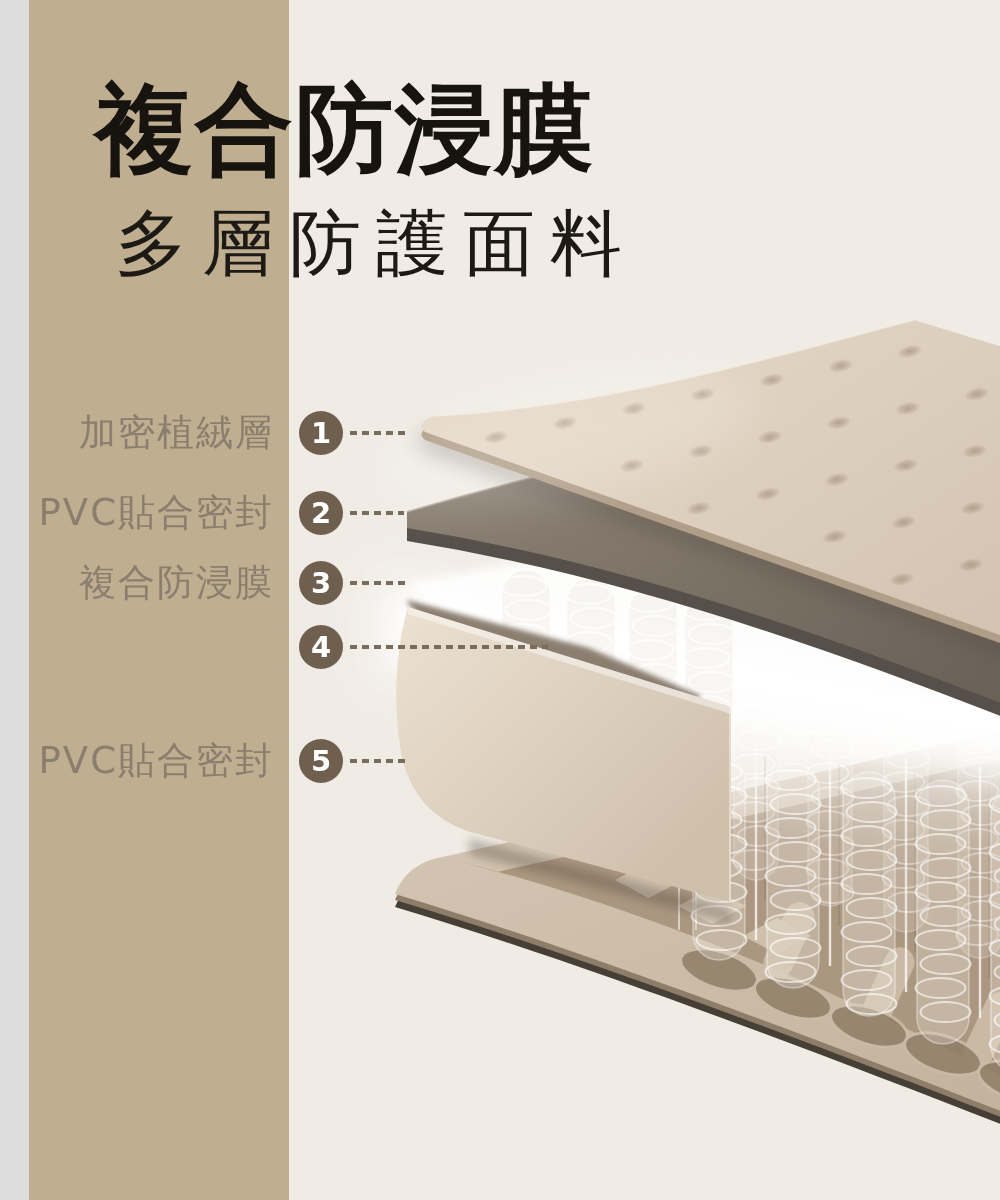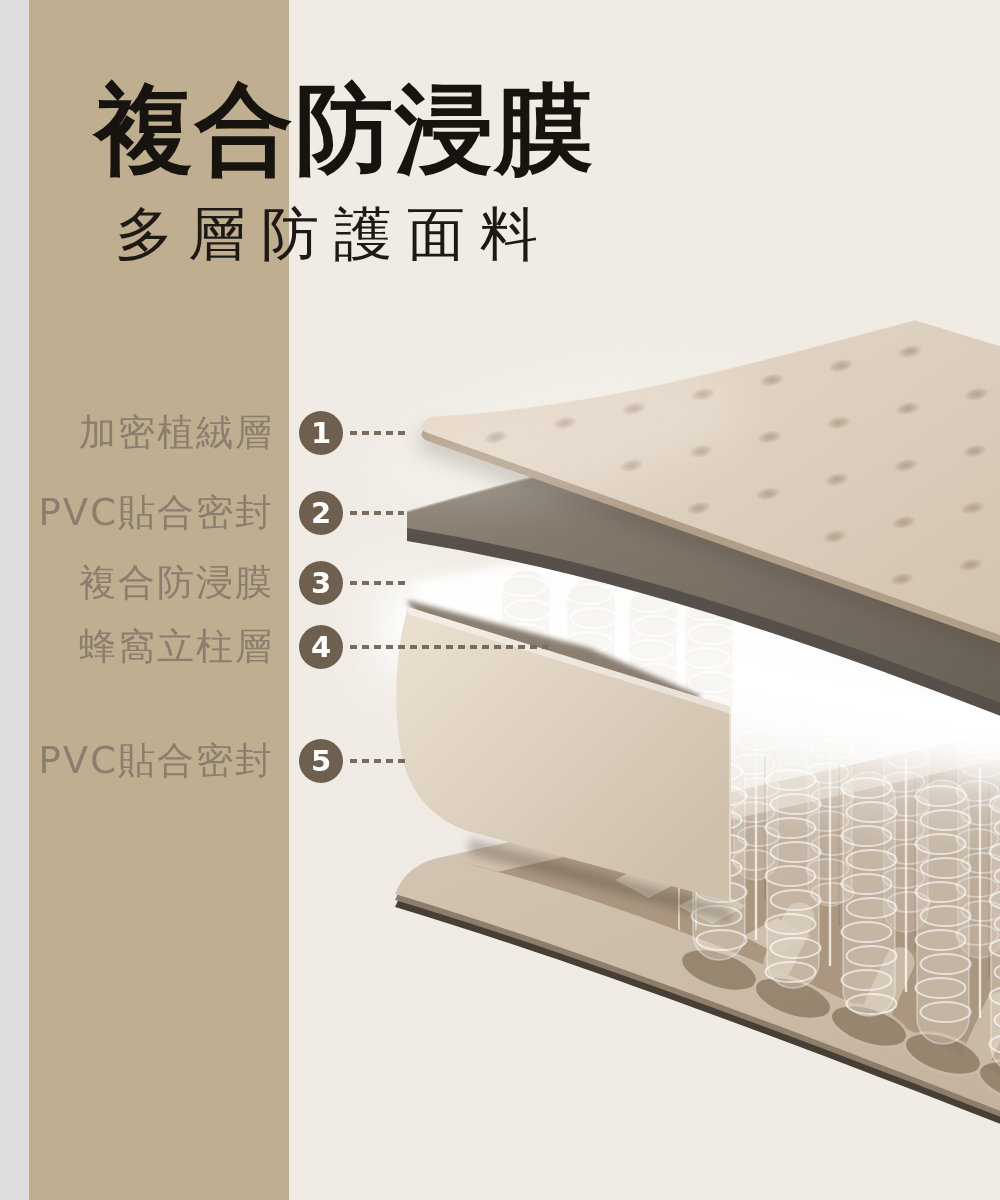--- a/index.html
+++ b/index.html
@@ -8,21 +8,21 @@
     background:#f0ece5;font-family:"DejaVu Sans","Liberation Sans",sans-serif;margin-left:29px;
   }
   .stripe{position:absolute;left:0;top:0;width:260px;height:1200px;background:#c0ae90;}
   #illu{position:absolute;left:0;top:0;width:1000px;height:1200px;}
   .titleblock{position:absolute;left:66px;top:78px;}
   .title{
     margin:0;font-size:98px;line-height:1.06;font-weight:800;
     color:#17140f;letter-spacing:2px;white-space:nowrap;
   }
   .subtitle{
-    margin:14px 0 0 20px;font-size:58px;font-weight:400;
+    margin:14px 0 0 20px;font-size:72px;font-weight:400;
     color:#1d1a15;letter-spacing:15px;white-space:nowrap;
   }
   #callouts{position:absolute;left:0;top:0;width:1000px;height:876px;}
   .row{position:absolute;left:0;width:1000px;height:48px;}
   .lbl{
     position:absolute;right:755px;top:50%;transform:translateY(-50%);
     font-size:37px;font-weight:500;color:#8a7e6e;letter-spacing:2px;white-space:nowrap;
   }
   .num{
     position:absolute;left:270px;top:50%;transform:translateY(-50%);
@@ -375,21 +375,20 @@
       <span class="lbl">PVC貼合密封</span>
       <span class="num">2</span>
       <span class="dash"></span>
     </div>
       <div class="row row-2">
       <span class="lbl">複合防浸膜</span>
       <span class="num">3</span>
       <span class="dash"></span>
     </div>
       <div class="row row-3">
-      <span class="lbl">蜂窩立柱層</span>
       <span class="num">4</span>
       <span class="dash"></span>
     </div>
       <div class="row row-4">
       <span class="lbl">PVC貼合密封</span>
       <span class="num">5</span>
       <span class="dash"></span>
     </div>
     </div>
 

